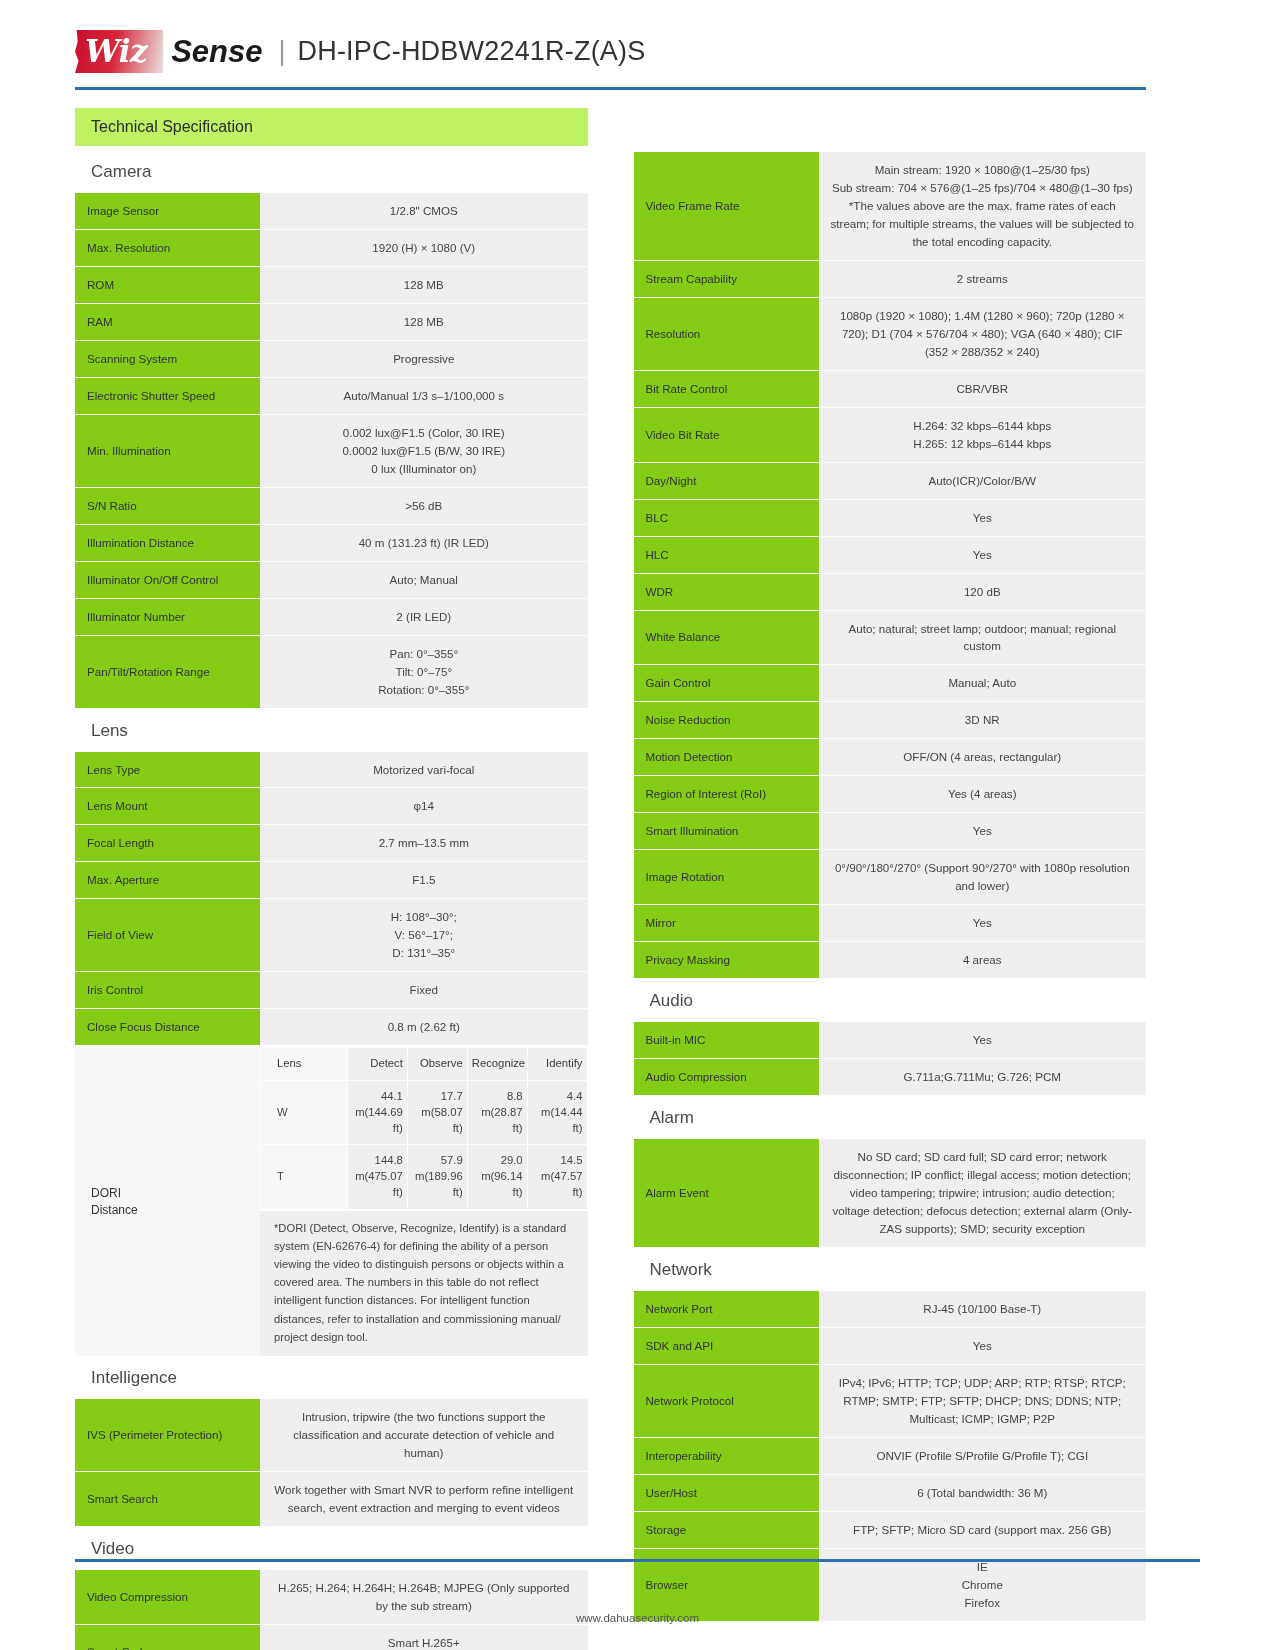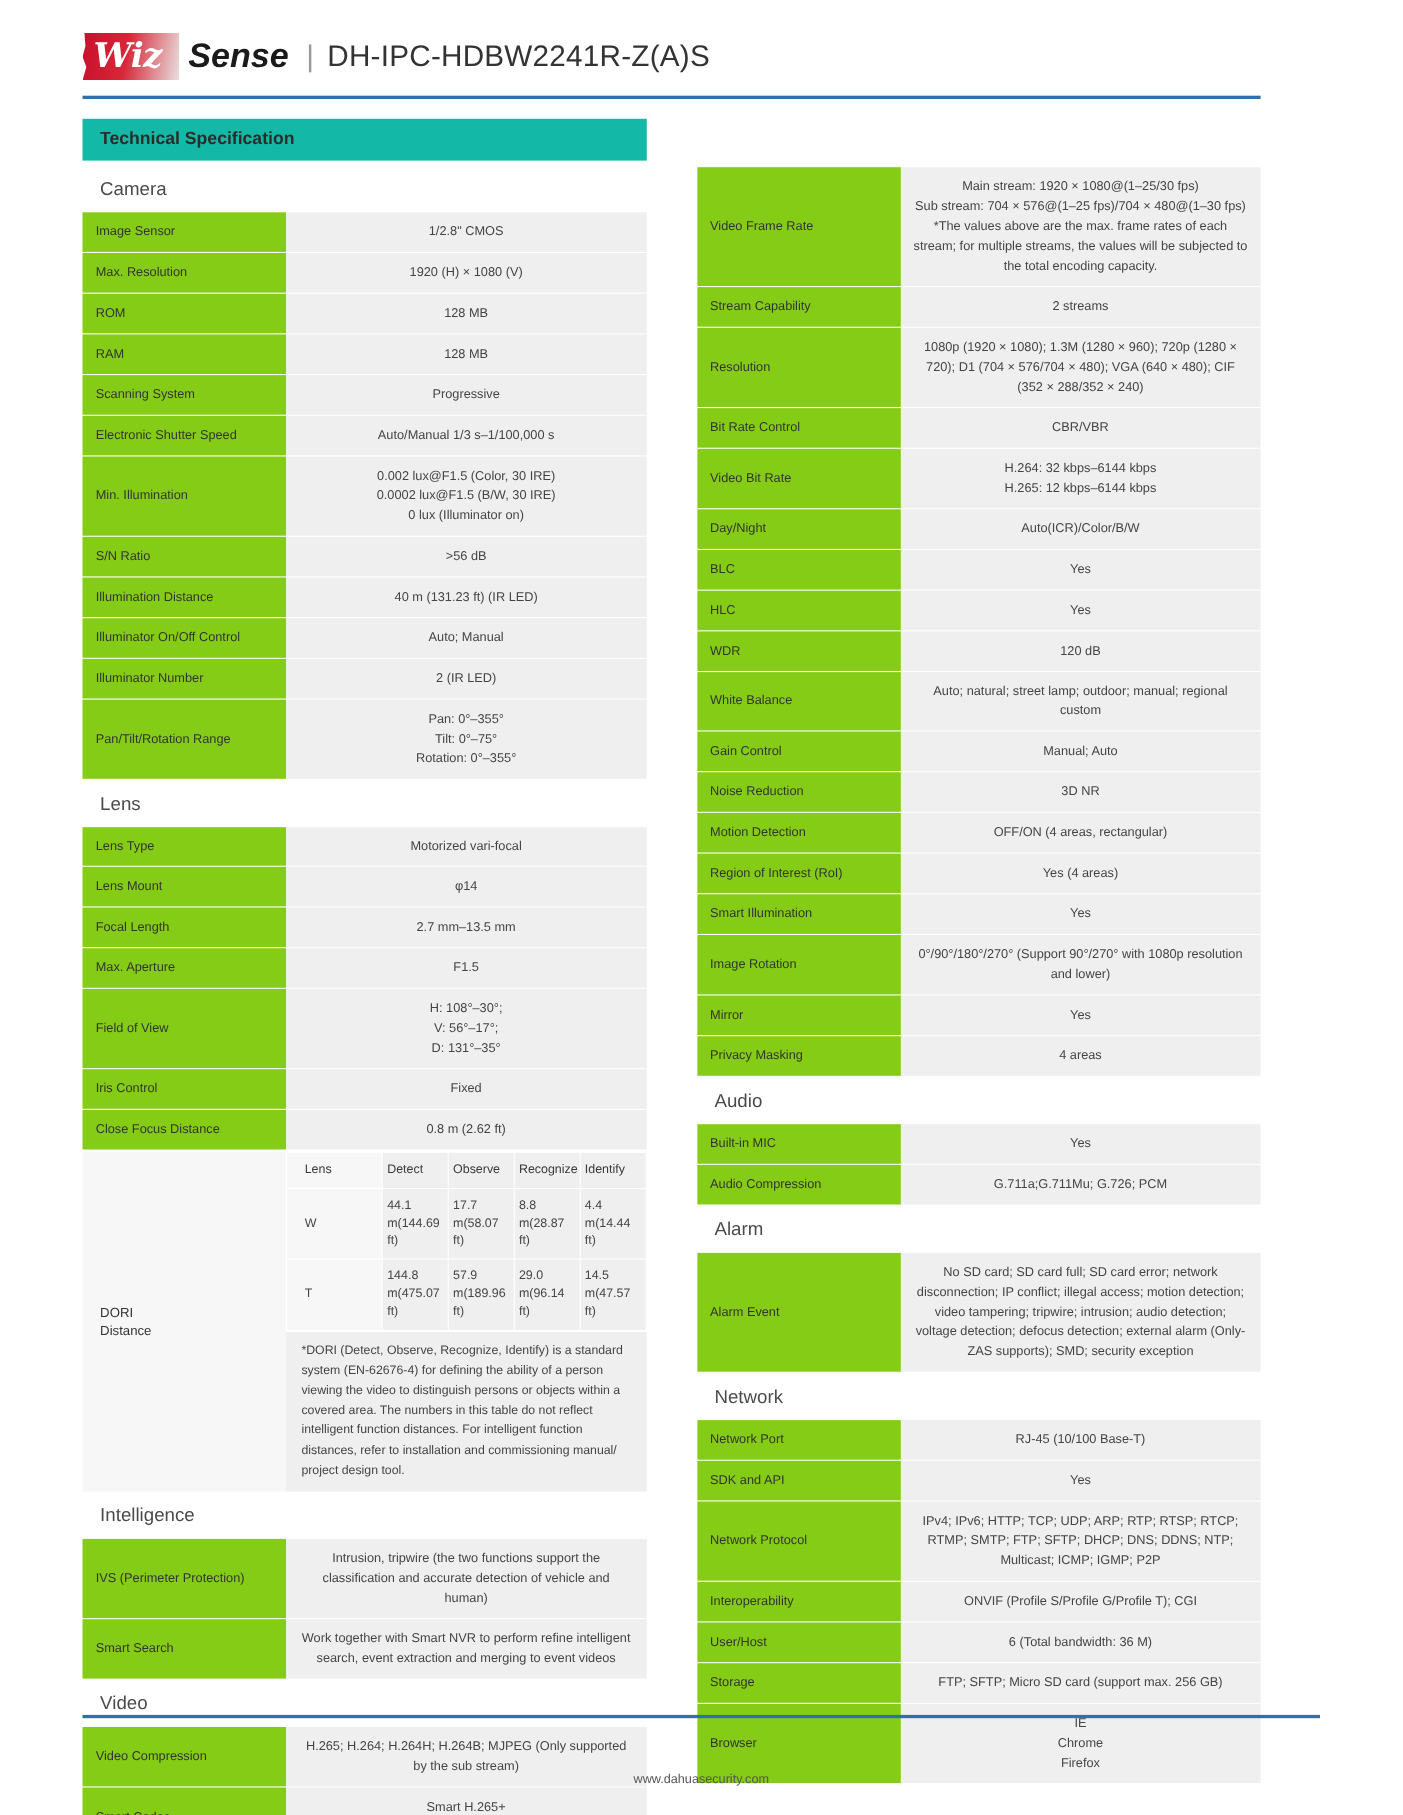--- a/index.html
+++ b/index.html
@@ -49,23 +49,23 @@
   .columns {
     display: flex;
     gap: 46px;
     padding: 18px 75px 0 75px;
     align-items: flex-start;
   }
   .col { width: 513px; }
 
   
   .spec-title {
-    background: #14b8a6;
+    background: #bef264;
     font-size: 16px;
-    font-weight: bold;
+    font-weight: normal;
     color: #2b2b2b;
     padding: 10px 14px 10px 16px;
     margin-bottom: 4px;
   }
   .spacer-title { height: 43px; }
 
   
   .group-head {
     font-size: 17px;
     font-weight: 400;
@@ -105,21 +105,21 @@
     color: #333;
     padding: 0 12px 0 16px;
     display: flex;
     align-items: center;
   }
   .dori-label span { display: block; line-height: 1.35; }
   .dori-right { flex: 1; }
   table.dori { width: 100%; border-collapse: separate; border-spacing: 1px 1px; table-layout: fixed; }
   table.dori td {
     font-size: 11.3px;
-    text-align: left;
+    text-align: right;
     padding: 8px 4px;
     background: #efefef;
     color: #444;
     line-height: 1.4;
   }
   table.dori td.lens-col { background: #f7f7f7; width: 86px; text-align: left; padding-left: 16px; }
   table.dori td.hdr { background: #efefef; color: #3a3a3a; }
   table.dori td.hdr.lens-col { background: #f7f7f7; }
   .dori-note {
     background: #efefef;
@@ -382,21 +382,21 @@
               </tr>
               <tr>
                 <td class="k">Stream Capability</td>
                 <td class="v">
                   <span class="ln">2 streams</span>
                 </td>
               </tr>
               <tr>
                 <td class="k">Resolution</td>
                 <td class="v">
-                  <span class="ln">1080p (1920 × 1080); 1.3M (1280 × 960); 720p (1280 × 720); D1 (704 × 576/704 × 480); VGA (640 × 480); CIF (352 × 288/352 × 240)</span>
+                  <span class="ln">1080p (1920 × 1080); 1.4M (1280 × 960); 720p (1280 × 720); D1 (704 × 576/704 × 480); VGA (640 × 480); CIF (352 × 288/352 × 240)</span>
                 </td>
               </tr>
               <tr>
                 <td class="k">Bit Rate Control</td>
                 <td class="v">
                   <span class="ln">CBR/VBR</span>
                 </td>
               </tr>
               <tr>
                 <td class="k">Video Bit Rate</td>

